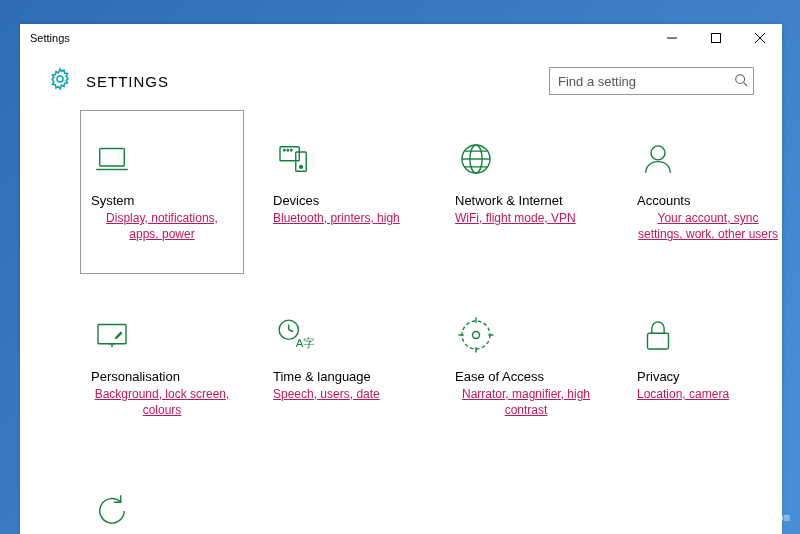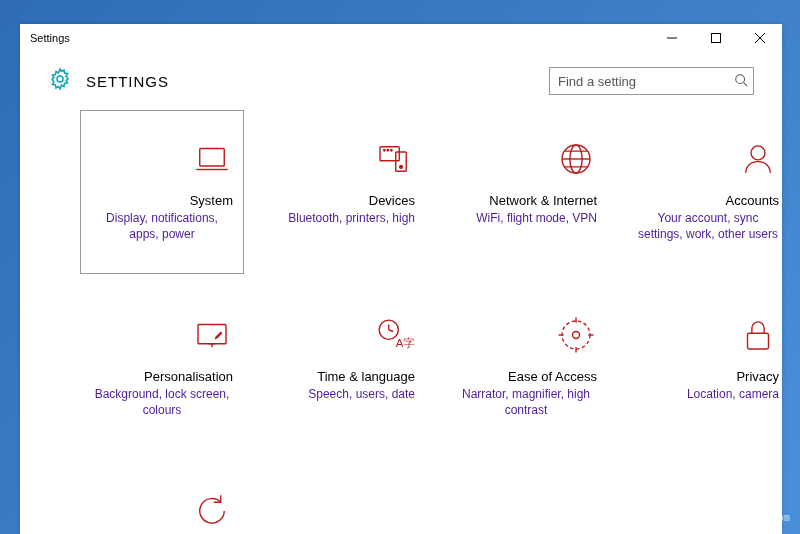--- a/index.html
+++ b/index.html
@@ -11,25 +11,25 @@
     .tb-btn { width: 44px; height: 28px; display: flex; align-items: center; justify-content: center; font-size: 13px; cursor: pointer; color: #000; }
     .header { height: 58px; display: flex; align-items: center; padding: 0 28px; }
     .gear { color: #0aa2b5; margin-right: 14px; }
     .header-title { font-size: 15px; font-weight: 400; letter-spacing: 1px; color: #000; }
     .search-box { margin-left: auto; width: 205px; height: 28px; border: 1px solid #999; display: flex; align-items: center; padding: 0 8px; }
     .search-input { border: none; outline: none; flex: 1; font-size: 13px; color: #333; background: transparent; }
     .search-input::placeholder { color: #555; }
     .seek-icon { color: #555; font-size: 13px; }
     .content { flex: 1; overflow-y: auto; padding: 0 20px 20px 60px; }
     .grid { display: grid; grid-template-columns: repeat(4, 164px); gap: 12px 18px; }
-    .tile { width: 164px; height: 164px; display: flex; flex-direction: column; align-items: flex-end; justify-content: flex-start; text-align: center; padding: 22px 10px 10px; cursor: pointer; border: 1px solid transparent; }
+    .tile { width: 164px; height: 164px; display: flex; flex-direction: column; align-items: flex-start; justify-content: flex-start; text-align: center; padding: 22px 10px 10px; cursor: pointer; border: 1px solid transparent; }
     .tile.selected { border: 1px solid #999; }
-    .tile-icon { height: 52px; display: flex; align-items: center; justify-content: center; color: #b91c1c; }
+    .tile-icon { height: 52px; display: flex; align-items: center; justify-content: center; color: #15803d; }
     .tile-title { font-size: 13px; color: #000; margin-top: 8px; }
-    .tile-desc { font-size: 12px; color: #4c1d95; line-height: 1.35; margin-top: 2px; }
+    .tile-desc { font-size: 12px; color: #be185d; line-height: 1.35; margin-top: 2px; text-decoration: underline; }
     .watermark { position: absolute; bottom: 10px; right: 10px; color: rgba(255,255,255,0.7); font-size: 10px; font-family: Liberation Mono, monospace; }
     
     .content::-webkit-scrollbar { width: 14px; }
     .content::-webkit-scrollbar-track { background: #f0f0f0; }
     .content::-webkit-scrollbar-thumb { background: #c1c1c1; }
   </style>
 </head>
 <body>
 
 <div class="window">

